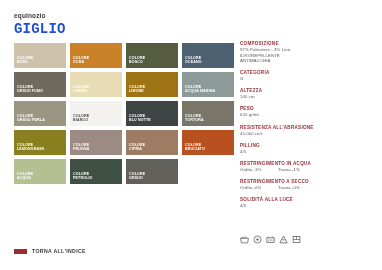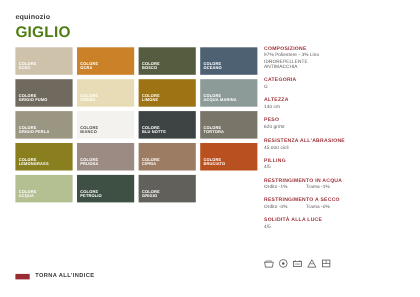--- a/index.html
+++ b/index.html
@@ -30,24 +30,25 @@
   .collection-name {
     font-size: 6.5px;
     font-weight: bold;
     color: #3a3a3a;
     letter-spacing: 0.15px;
     line-height: 9px;
   }
   .product-title {
     font-size: 14px;
     font-weight: bold;
-    color: #4d7c0f;
+    color: #1d4ed8;
     letter-spacing: 0.2px;
     line-height: 17px;
     margin-top: 1px;
+    font-family: Liberation Mono, monospace;
   }
 
   
   .swatch-grid {
     position: absolute;
     left: 14px;
     top: 43px;
     width: 220px;
   }
   .swatch-row {

